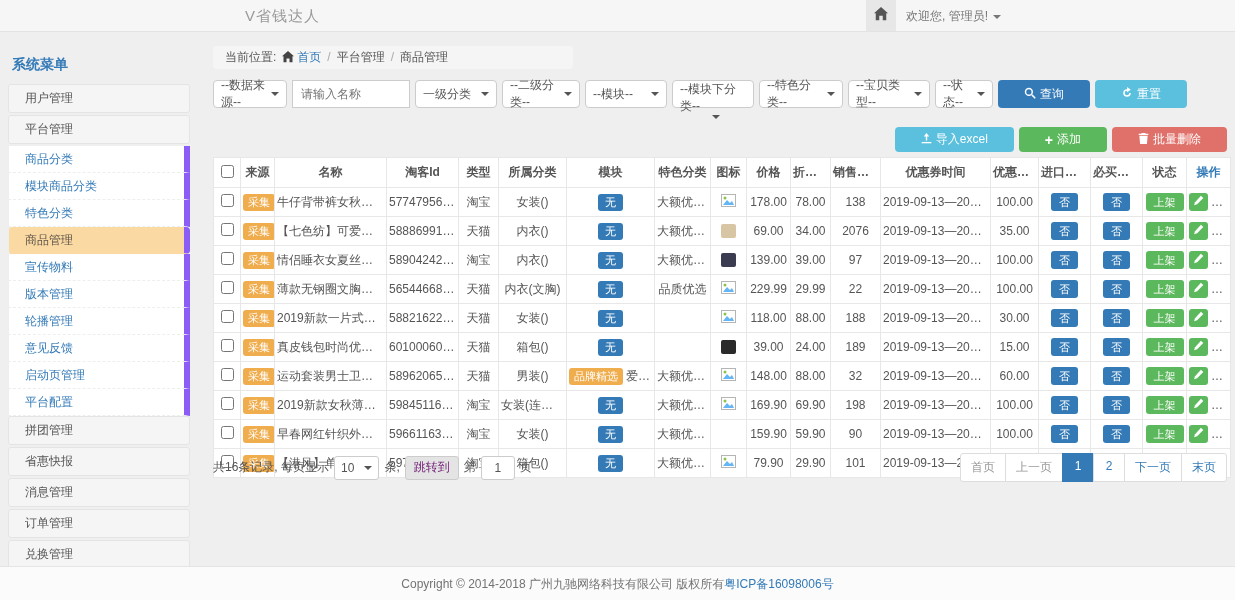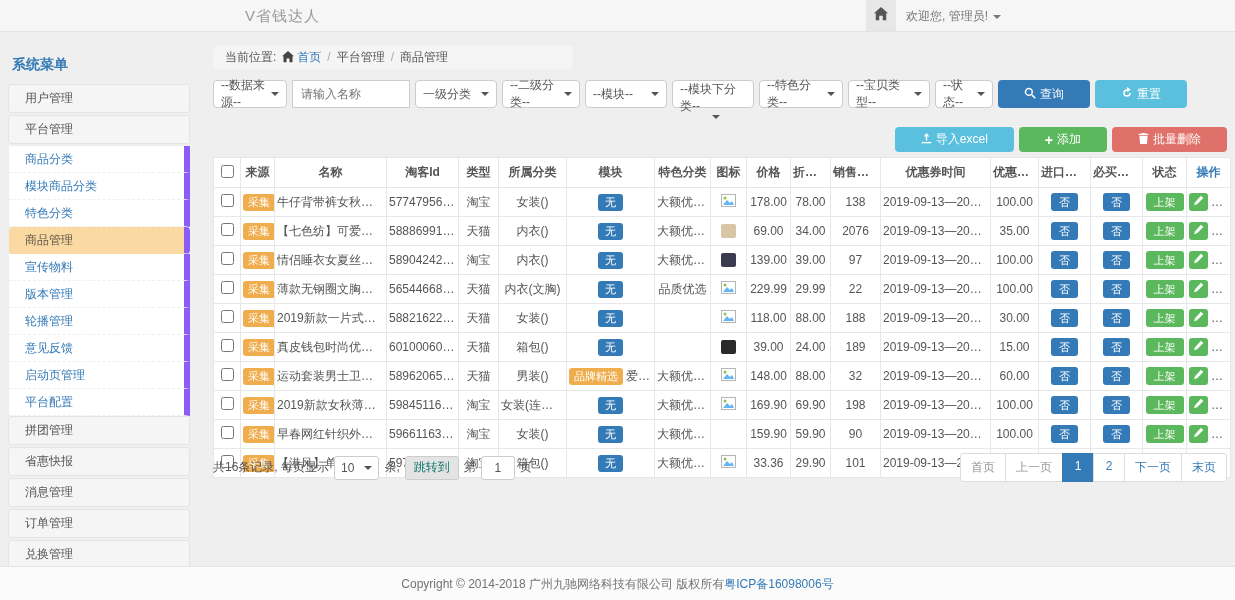--- a/index.html
+++ b/index.html
@@ -51,21 +51,21 @@
   .pill.green { background:#5cb85c; }
   .op-btn { display:inline-flex; width:19px; height:18px; border-radius:3px; align-items:center; justify-content:center; cursor:pointer; }
   .op-btn.edit { background:#5cb85c; margin-right:3px; }
   .op-btn.del { background:#d9534f; }
   .thumb { display:inline-block; width:15px; height:14px; border-radius:2px; vertical-align:middle; }
   
   .pager { position:absolute; left:213px; top:453px; width:1014px; display:flex; justify-content:space-between; align-items:center; }
   .pager-left { display:flex; align-items:center; gap:5px; color:#555; }
   .mini-sel { height:24px; border:1px solid #ccc; border-radius:3px; background:#fff; display:inline-flex; align-items:center; gap:5px; padding:0 6px; cursor:pointer; }
   .mini-sel .caret { border-top-color:#555; }
-  .jump-btn { height:24px; background:#e4e4e4; border:1px solid #ccc; border-radius:3px; padding:0 8px; color:#0f766e; font-family:inherit; font-size:12px; cursor:pointer; }
+  .jump-btn { height:24px; background:#e4e4e4; border:1px solid #ccc; border-radius:3px; padding:0 8px; color:#701a75; font-family:inherit; font-size:12px; cursor:pointer; }
   .jump-input { width:34px; height:24px; border:1px solid #ccc; border-radius:3px; text-align:center; font-family:inherit; font-size:12px; color:#555; }
   .pager-right { display:flex; }
   .page-btn { min-width:32px; padding:5px 10px; border:1px solid #ddd; background:#fff; color:#337ab7; text-align:center; cursor:pointer; margin-left:-1px; }
   .page-btn:first-child { border-radius:3px 0 0 3px; margin-left:0; }
   .page-btn:last-child { border-radius:0 3px 3px 0; }
   .page-btn.active { background:#337ab7; border-color:#337ab7; color:#fff; }
   .page-btn.disabled { color:#999; cursor:default; }
   
   .footer { position:absolute; left:0; top:566px; width:1235px; height:34px; background:#fbfbfb; border-top:1px solid #e5e5e5; text-align:center; line-height:34px; color:#737373; }
   .footer a { color:#337ab7; text-decoration:none; cursor:pointer; }
@@ -518,21 +518,21 @@
           <td>597293020870</td>
           <td>淘宝</td>
           <td>箱包()</td>
           <td><span class="badge blue">无</span></td>
           <td>大额优惠券</td>
           <td><span><svg width="15" height="13" viewBox="0 0 15 13">
                 <rect x="0.5" y="0.5" width="14" height="12" fill="#fff" stroke="#b5b5b5"></rect>
                 <circle cx="4" cy="4" r="1.5" fill="#8bc34a"></circle>
                 <path d="M2 11l4-5 3 3 2-2 2 4z" fill="#64b5f6"></path>
               </svg></span></td>
-          <td>33.36</td>
+          <td>79.90</td>
           <td>29.90</td>
           <td>101</td>
           <td>2019-09-13—2019-09-18</td>
           <td>50.00</td>
           <td><span class="pill blue">否</span></td>
           <td><span class="pill blue">否</span></td>
           <td><span class="pill green">上架</span></td>
           <td><span class="op-btn edit">
               <span><svg width="11" height="11" viewBox="0 0 16 16" fill="#fff">
                   <path d="M11.5 1l3.5 3.5L6 13.5 1.5 15 3 10.5z"></path>

